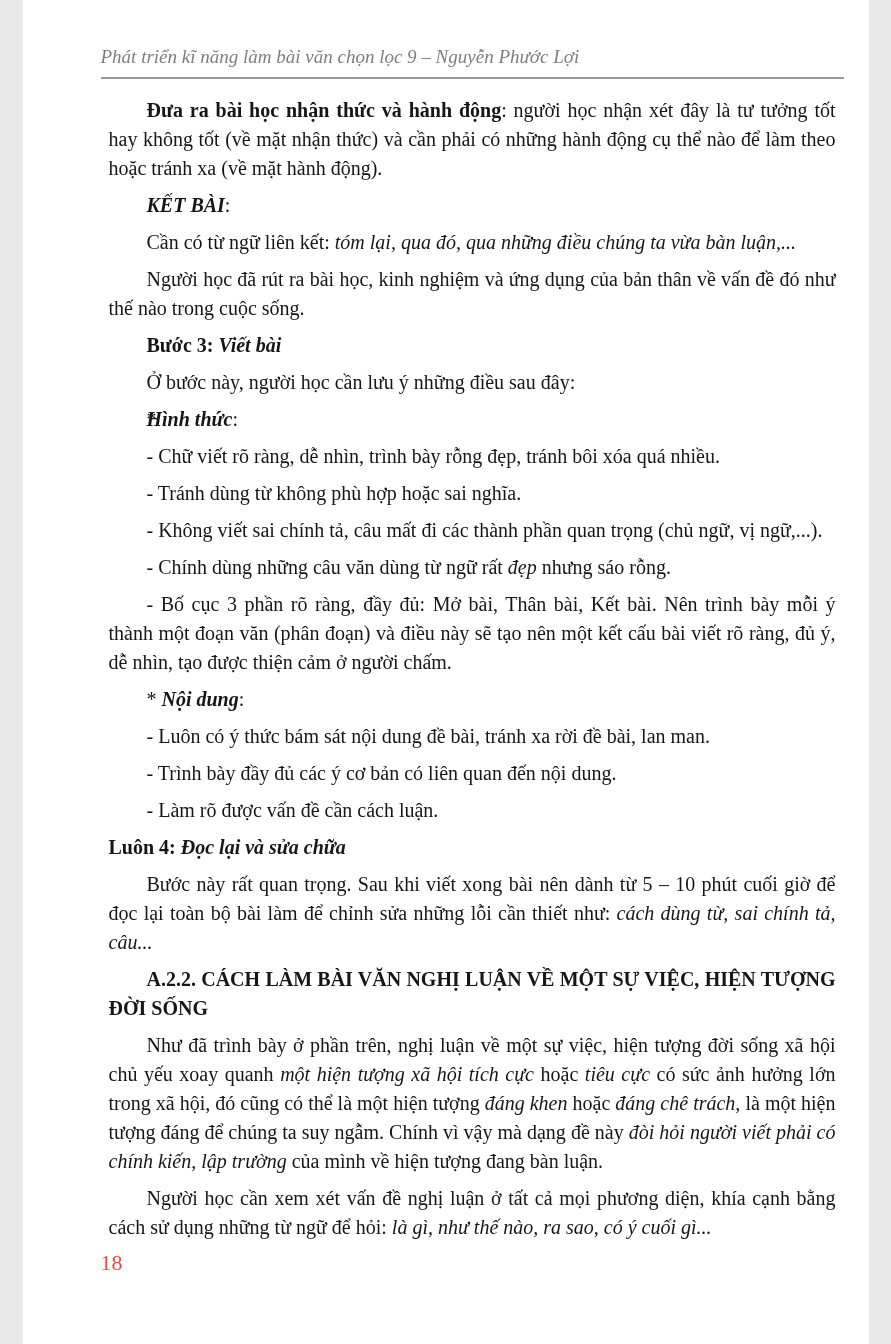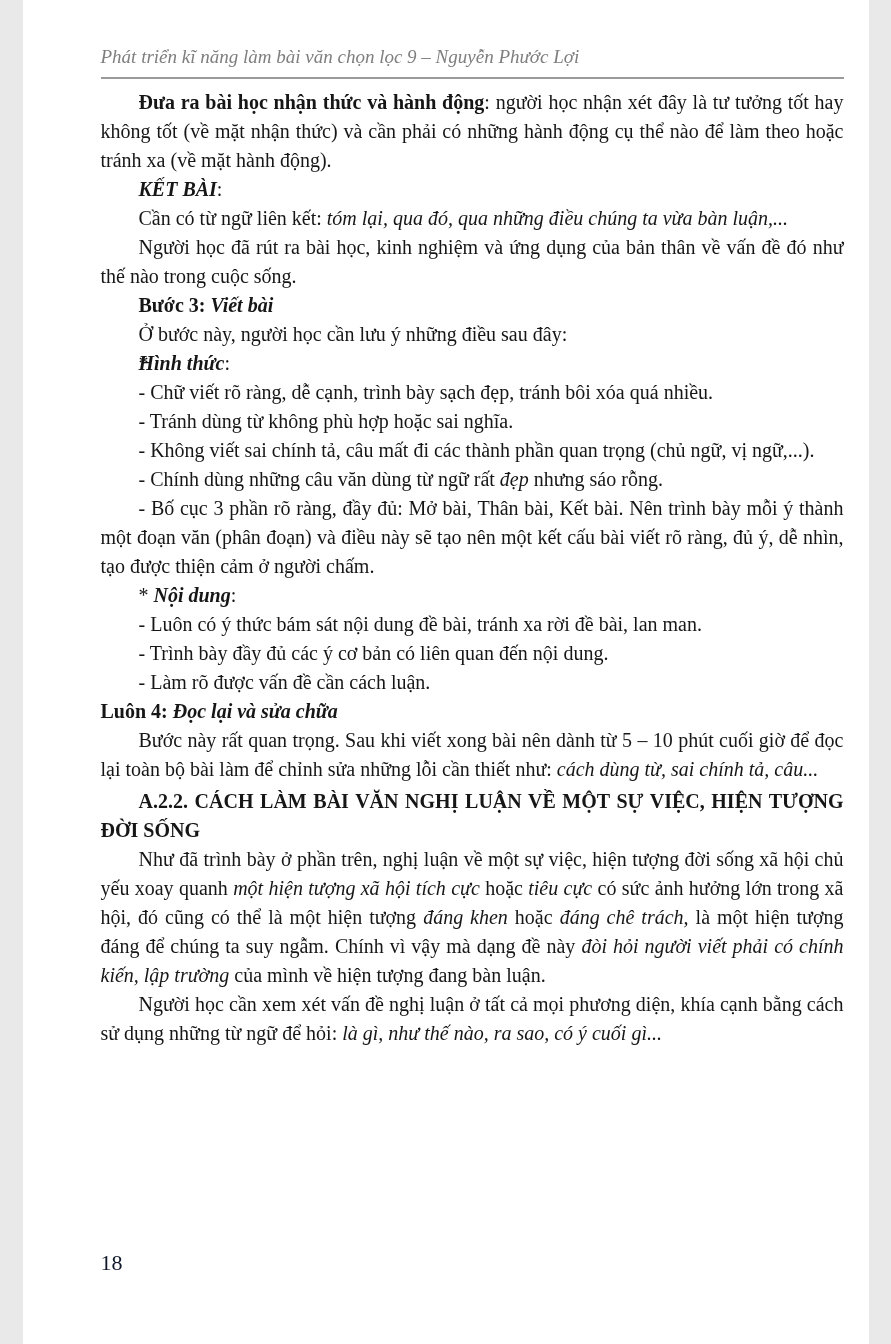--- a/index.html
+++ b/index.html
@@ -27,53 +27,53 @@
   }
   .body-area {
     position: absolute;
     top: 88px;
     left: 78px;
     width: 743px;
     font-size: 20px;
     line-height: 29px;
   }
   .p {
-    margin: 0;
+    margin: 8px;
     text-align: justify;
   }
   .p.indent { text-indent: 38px; }
   .p.flush  { text-indent: 0; }
   .p.hang-star { text-indent: 38px; position: relative; }
   .p.hang-star .marker { position: absolute; left: 0; top: 0; }
   .p.heading { margin-top: 3px; }
   .run.b { font-weight: bold; }
   .run.i { font-style: italic; }
   .footer {
     position: absolute;
     top: 1250px;
     left: 78px;
     font-size: 22px;
-    color: #0f172a;
+    color: #ef4444;
   }
 </style>
 </head>
 <body>
 
 <div class="page">
   <div class="header">Phát triển kĩ năng làm bài văn chọn lọc 9 – Nguyễn Phước Lợi</div>
 
   <div class="body-area">
       <p class="p indent"><span class="run b">Đưa ra bài học nhận thức và hành động</span><span class="run">: người học nhận xét đây là tư tưởng tốt hay không tốt (về mặt nhận thức) và cần phải có những hành động cụ thể nào để làm theo hoặc tránh xa (về mặt hành động).</span></p>
       <p class="p indent"><span class="run b i">KẾT BÀI</span><span class="run">:</span></p>
       <p class="p indent"><span class="run">Cần có từ ngữ liên kết: </span><span class="run i">tóm lại, qua đó, qua những điều chúng ta vừa bàn luận,...</span></p>
       <p class="p indent"><span class="run">Người học đã rút ra bài học, kinh nghiệm và ứng dụng của bản thân về vấn đề đó như thế nào trong cuộc sống.</span></p>
       <p class="p indent"><span class="run b">Bước 3: </span><span class="run b i">Viết bài</span></p>
       <p class="p indent"><span class="run">Ở bước này, người học cần lưu ý những điều sau đây:</span></p>
       <p class="p hang-star"><span class="marker">*</span><span class="run b i">Hình thức</span><span class="run">:</span></p>
-      <p class="p indent"><span class="run">- Chữ viết rõ ràng, dễ cạnh, trình bày sạch đẹp, tránh bôi xóa quá nhiều.</span></p>
+      <p class="p indent"><span class="run">- Chữ viết rõ ràng, dễ nhìn, trình bày rỗng đẹp, tránh bôi xóa quá nhiều.</span></p>
       <p class="p indent"><span class="run">- Tránh dùng từ không phù hợp hoặc sai nghĩa.</span></p>
       <p class="p indent"><span class="run">- Không viết sai chính tả, câu mất đi các thành phần quan trọng (chủ ngữ, vị ngữ,...).</span></p>
       <p class="p indent"><span class="run">- Chính dùng những câu văn dùng từ ngữ rất </span><span class="run i">đẹp</span><span class="run"> nhưng sáo rỗng.</span></p>
       <p class="p indent"><span class="run">- Bố cục 3 phần rõ ràng, đầy đủ: Mở bài, Thân bài, Kết bài. Nên trình bày mỗi ý thành một đoạn văn (phân đoạn) và điều này sẽ tạo nên một kết cấu bài viết rõ ràng, đủ ý, dễ nhìn, tạo được thiện cảm ở người chấm.</span></p>
       <p class="p indent"><span class="run">* </span><span class="run b i">Nội dung</span><span class="run">:</span></p>
       <p class="p indent"><span class="run">- Luôn có ý thức bám sát nội dung đề bài, tránh xa rời đề bài, lan man.</span></p>
       <p class="p indent"><span class="run">- Trình bày đầy đủ các ý cơ bản có liên quan đến nội dung.</span></p>
       <p class="p indent"><span class="run">- Làm rõ được vấn đề cần cách luận.</span></p>
       <p class="p flush"><span class="run b">Luôn 4: </span><span class="run b i">Đọc lại và sửa chữa</span></p>
       <p class="p indent"><span class="run">Bước này rất quan trọng. Sau khi viết xong bài nên dành từ 5 – 10 phút cuối giờ để đọc lại toàn bộ bài làm để chỉnh sửa những lỗi cần thiết như: </span><span class="run i">cách dùng từ, sai chính tả, câu...</span></p>

